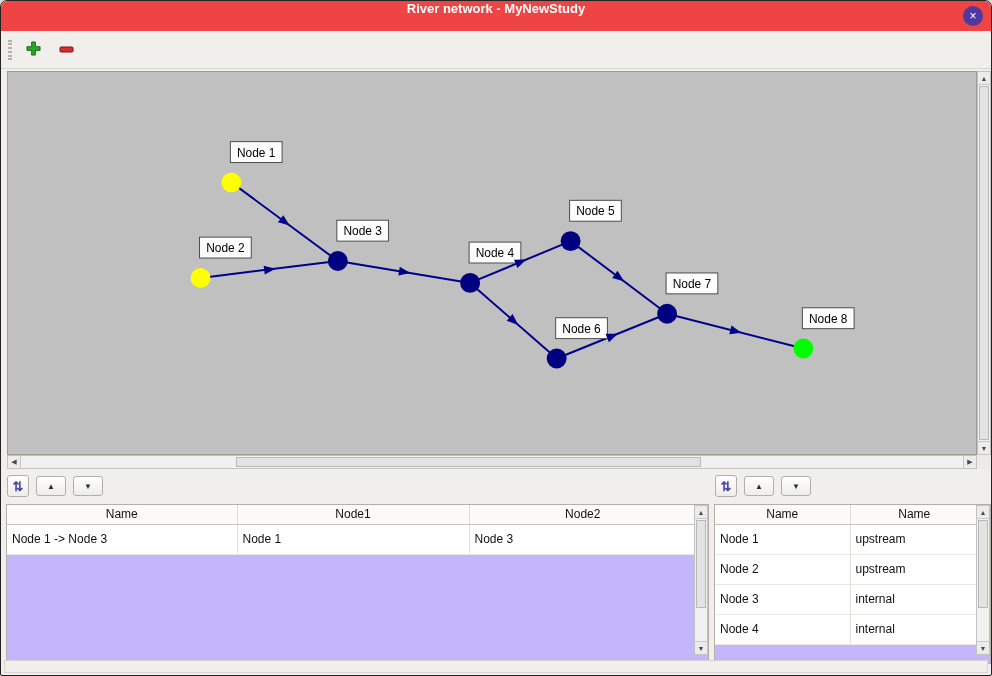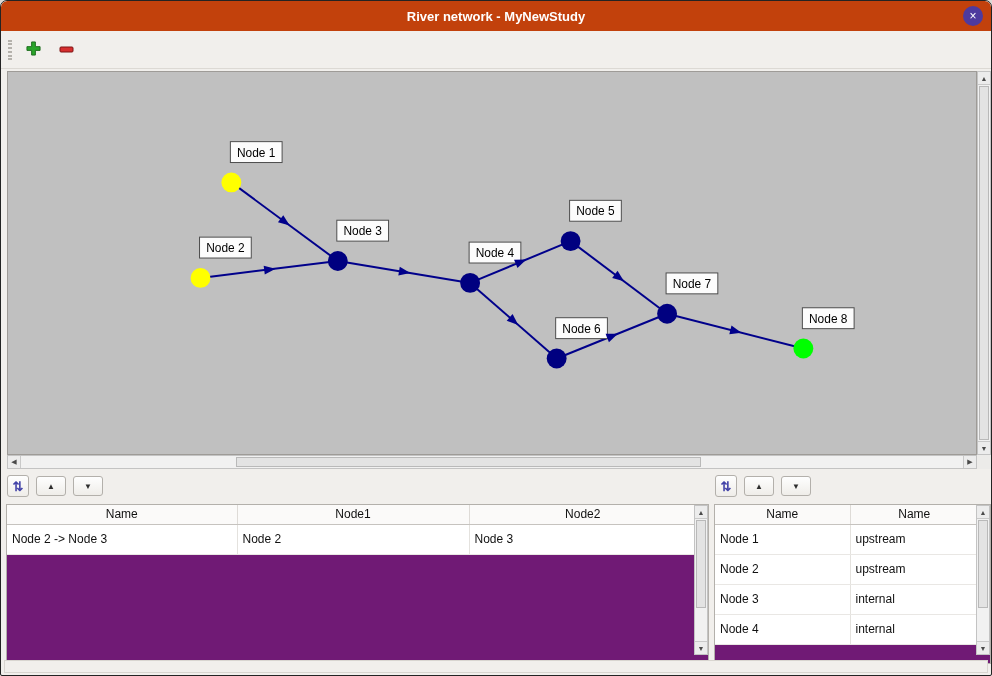--- a/index.html
+++ b/index.html
@@ -3,22 +3,22 @@
 <meta charset="utf-8">
 <style>
   * { margin:0; padding:0; box-sizing:border-box; }
   html,body { width:992px; height:676px; }
   body { font-family:"Liberation Sans", sans-serif; background:#dddad5; }
 
   .window { position:relative; width:992px; height:676px; background:#f1efec;
             border:1px solid #232323; border-radius:7px 7px 2px 2px; overflow:hidden; }
 
   
-  .titlebar { position:absolute; left:0; top:0; width:100%; height:30px; background:#c2410c;
-              display:flex; align-items:center; justify-content:center; border-radius:6px 6px 0 0; }
+  .titlebar { position:absolute; left:0; top:0; width:100%; height:30px; background:#ef4444;
+              display:flex; align-items:flex-start; justify-content:center; border-radius:6px 6px 0 0; }
   .title { color:#ffffff; font-weight:bold; font-size:13px; }
   .close-btn { position:absolute; right:8px; top:5px; width:20px; height:20px; border-radius:50%;
                background:#4e3a9e; border:none; color:#ffffff; font-size:12px; line-height:18px;
                display:flex; align-items:center; justify-content:center; cursor:default; }
 
   
   .toolbar { position:absolute; left:0; top:30px; width:100%; height:38px; background:#f1efec;
              border-bottom:1px solid #dcd9d4; display:flex; align-items:center; padding-left:7px; }
   .grip { width:4px; height:20px; border-left:2px dotted #b5b2ac; border-right:2px dotted #b5b2ac; margin-right:8px; }
   .tb-btn { width:26px; height:26px; background:transparent; border:none; display:flex;
@@ -53,21 +53,21 @@
   .panel-toolbar { position:absolute; top:471px; height:28px; display:flex; align-items:center; }
   .panel-toolbar.pt-left { left:6px; }
   .panel-toolbar.pt-right { left:714px; }
   .mini-btn { height:20px; border:1px solid #b3b0ab; border-radius:3px;
               background:linear-gradient(#fefefe,#efede9); display:flex; align-items:center;
               justify-content:center; font-size:8px; color:#2e2e2e; margin-right:7px; }
   .sort-btn { width:22px; height:22px; font-size:13px; color:#4343a8; font-weight:bold; }
   .arrow-btn { width:30px; }
 
   
-  .table-panel { position:absolute; top:503px; height:160px; background:#701a75;
+  .table-panel { position:absolute; top:503px; height:160px; background:#c4b5fd;
                  border:1px solid #b3b0ab; overflow:hidden; }
   .table-panel.tp-left { left:5px; width:703px; }
   .table-panel.tp-right { left:713px; width:277px; }
   table { border-collapse:collapse; table-layout:fixed; font-size:12px; color:#111; }
   .tp-left table { width:689px; }
   .tp-right table { width:263px; }
   th { height:19px; font-weight:normal; background:#fbfaf9; border-bottom:1px solid #c6c3bf;
        border-right:1px solid #dedbd7; text-align:center; font-size:12px; }
   th:last-child { border-right:none; }
   td { height:30px; border-bottom:1px solid #e9e7e4; border-right:1px solid #e4e2de;
@@ -216,22 +216,22 @@
         </colgroup>
       <thead>
         <tr>
           <th>Name</th>
           <th>Node1</th>
           <th>Node2</th>
         </tr>
       </thead>
       <tbody>
         <tr>
-          <td>Node 2 -&gt; Node 3</td>
-          <td>Node 2</td>
+          <td>Node 1 -&gt; Node 3</td>
+          <td>Node 1</td>
           <td>Node 3</td>
         </tr>
       </tbody>
     </table>
     <div class="vscroll table-scroll">
       <div class="sb-btn top">▲</div>
       <div class="sb-thumb-v"></div>
       <div class="sb-btn bottom">▼</div>
     </div>
   </div>

